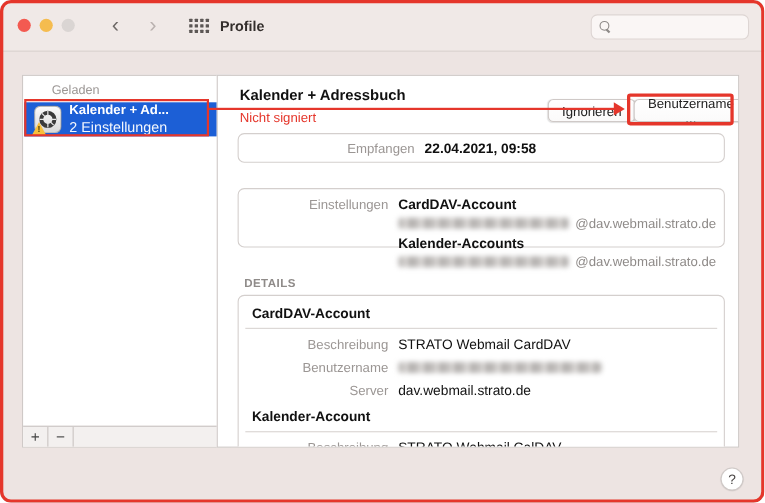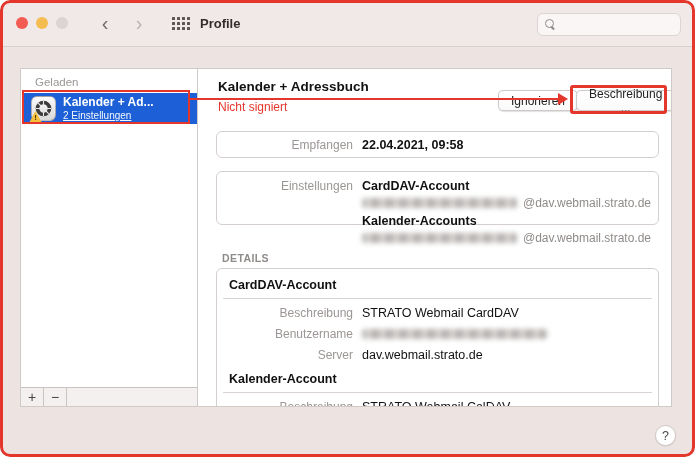--- a/index.html
+++ b/index.html
@@ -49,21 +49,21 @@
     background:#8e8a88; transform:rotate(45deg); transform-origin:0 0; }
   .search-field input {
     border:none; outline:none; background:transparent; width:100%;
     font-family:inherit; font-size:12.5px; color:#333;
   }
   .search-field input::placeholder { color:#a29d9b; }
 
   
   .sidebar {
     position:absolute; left:20px; top:68px; width:190px; height:339px;
-    background:#fff; border:1px solid #cfc9c7;
+    background:#fff; border:1px solid #cfc9c7;padding-left:12px;
   }
   .sidebar-section { margin:7px 0 4px 14px; color:#9b9694; font-size:11.5px; }
   .sidebar-item {
     position:absolute; left:1px; right:1px; top:24px; height:31px;
     background:#1c5fd6; display:flex; align-items:center; padding-left:9px; gap:7px;
     cursor:default;
   }
   .profile-icon { position:relative; width:25px; height:25px; flex:0 0 auto; }
   .profile-icon .app {
     position:absolute; inset:0; border-radius:6px;
@@ -72,21 +72,21 @@
     display:flex; align-items:center; justify-content:center;
   }
   .warn-badge {
     position:absolute; left:-2px; bottom:-2px; width:13px; height:12px;
     background:#f7c03c; clip-path:polygon(50% 0,100% 100%,0 100%);
     display:flex; align-items:flex-end; justify-content:center;
     color:#4a3a06; font-size:8px; font-weight:700; line-height:1.1;
   }
   .sidebar-item .txt { color:#fff; line-height:1.25; overflow:hidden; }
   .sidebar-item .txt .t1 { font-weight:700; font-size:12px; white-space:nowrap; }
-  .sidebar-item .txt .t2 { font-size:10px; opacity:.95; white-space:nowrap;text-decoration:underline; }
+  .sidebar-item .txt .t2 { font-size:13px; opacity:.95; white-space:nowrap; }
 
   .sidebar-bottombar {
     position:absolute; left:0; right:0; bottom:0; height:19px;
     background:#f3f0ef; border-top:1px solid #c9c4c2; display:flex;
   }
   .sbtn { width:23px; height:100%; border-right:1px solid #c9c4c2;
     display:flex; align-items:center; justify-content:center;
     font-size:14px; color:#444; cursor:default; }
   .sb-fill { flex:1; }
 
@@ -107,21 +107,21 @@
     font-family:inherit; font-size:12px; color:#222;
     display:flex; align-items:center; justify-content:center; cursor:default;
   }
   .btn-ignore { left:300px; top:21px; min-width:71px; }
   .btn-install { left:378px; top:21px; min-width:85px; font-weight:400; }
 
   .box {
     position:absolute; left:18px; width:443px;
     background:#fff; border:1px solid #d4cfcd; border-radius:6px;
   }
-  .box-received { top:62px; height:27px; display:flex; align-items:center; }
+  .box-received { top:52px; height:27px; display:flex; align-items:center;padding-left:24px; }
   .box-settings { top:102px; height:54px; padding:7px 0; }
   .details-caption { position:absolute; left:24px; top:183px; color:#8f8b89; font-size:10.5px; font-weight:700; letter-spacing:.4px; }
   .box-details { top:199px; height:230px; padding-top:6px; }
 
   .field-row { display:flex; align-items:baseline; }
   .field-label { width:145px; flex:0 0 auto; text-align:right; color:#9b9694; font-size:12px; padding-right:9px; }
   .field-value { font-size:12.5px; color:#111; }
   .field-value.bold { font-weight:700; }
 
   .entry-name { font-weight:700; font-size:12.5px; color:#111; }
@@ -213,21 +213,21 @@
       <span class="sb-fill"></span>
     </div>
   </div>
 
   <div class="main">
     <div class="main-header">
       <div class="profile-title">Kalender + Adressbuch</div>
       <div class="signed-status">Nicht signiert</div>
     </div>
     <button class="btn btn-ignore">Ignorieren</button>
-    <button class="btn btn-install">Beschreibung ...</button>
+    <button class="btn btn-install">Benutzername ...</button>
 
     <div class="box box-received">
       <div class="field-row" style="width:100%;">
         <span class="field-label">Empfangen</span>
         <span class="field-value bold">22.04.2021, 09:58</span>
       </div>
     </div>
 
     <div class="box box-settings">
       <div class="field-row">

